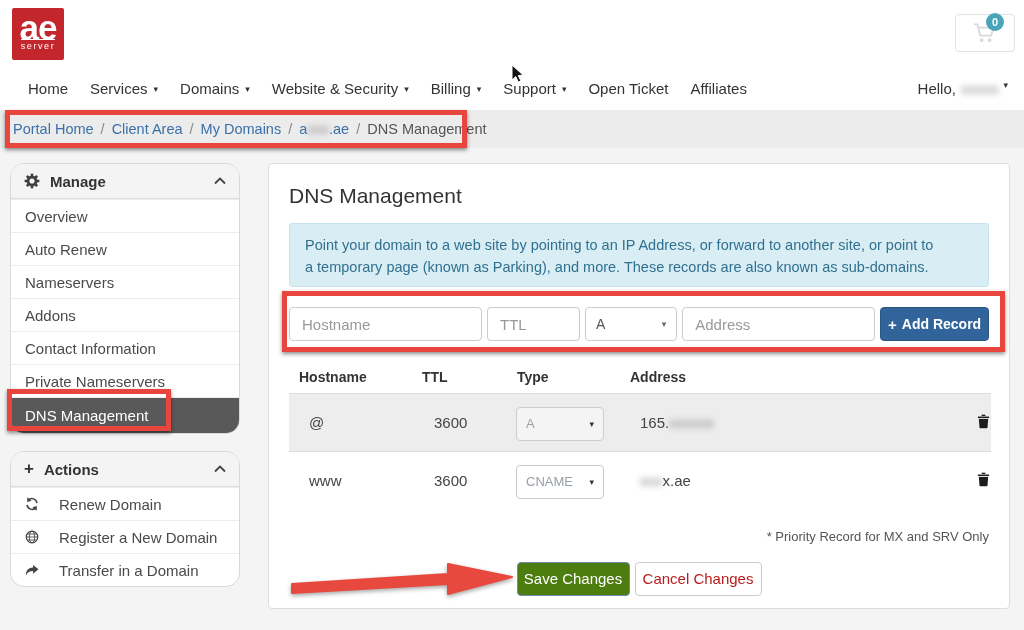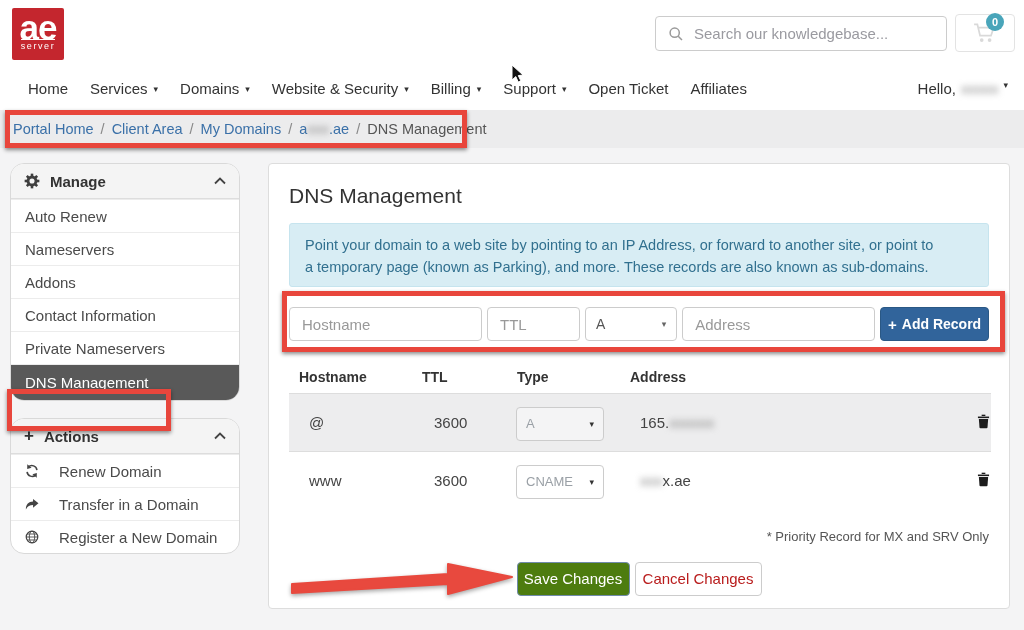--- a/index.html
+++ b/index.html
@@ -98,27 +98,20 @@
 .cursor{position:absolute;left:511px;top:64px;z-index:50;pointer-events:none}
 </style>
 </head>
 <body>
 
 <div class="topbar">
   <div class="logo">
     <div class="l1">ae</div>
     <div class="l2">server</div>
   </div>
-  <div class="searchbox">
-    <svg width="16" height="16" viewBox="0 0 16 16">
-        <circle cx="6.7" cy="6.7" r="4.6" fill="none" stroke="#9a9a9a" stroke-width="1.5"></circle>
-        <line x1="10.2" y1="10.2" x2="14" y2="14" stroke="#9a9a9a" stroke-width="1.5"></line>
-      </svg>
-    <input placeholder="Search our knowledgebase..." style="">
-  </div>
   <div class="cartbtn">
     <svg width="24" height="22" viewBox="0 0 22 20">
         <path d="M1 2 L4 2 L6.5 12.5 L16.5 12.5 L19 5 L5 5" stroke="#d9d9d9" stroke-width="1.6" fill="none"></path>
         <circle cx="8" cy="16.5" r="1.7" fill="#d9d9d9"></circle>
         <circle cx="15.2" cy="16.5" r="1.7" fill="#d9d9d9"></circle>
       </svg>
   </div>
   <div class="cart-badge">0</div>
 </div>
 
@@ -185,20 +178,21 @@
             <circle r="6.8"></circle>
             <circle r="3.2" fill="#f4f4f4"></circle>
           </g>
         </svg>
       <span>Manage</span>
       <span class="spacer"></span>
       <svg width="12" height="8" viewBox="0 0 12 8">
           <polyline points="1,6.5 6,1.5 11,6.5" fill="none" stroke="#444" stroke-width="1.8"></polyline>
         </svg>
     </div>
+    <div class="side-item">Overview</div>
     <div class="side-item">Auto Renew</div>
     <div class="side-item">Nameservers</div>
     <div class="side-item">Addons</div>
     <div class="side-item">Contact Information</div>
     <div class="side-item">Private Nameservers</div>
     <div class="side-item active">DNS Management</div>
   </div>
   <div class="panel">
     <div class="panel-h">
       <span style="font-size:17px;font-weight:bold">+</span>
@@ -211,34 +205,34 @@
     <div class="act-item">
       <svg width="14" height="14" viewBox="0 0 16 16">
           <path d="M13.6 7 A5.7 5.7 0 0 0 3.8 3.6" fill="none" stroke="#444" stroke-width="1.8"></path>
           <polygon points="2.6,0.4 2.5,5.8 7.5,4.4" fill="#444"></polygon>
           <path d="M2.4 9 A5.7 5.7 0 0 0 12.2 12.4" fill="none" stroke="#444" stroke-width="1.8"></path>
           <polygon points="13.4,15.6 13.5,10.2 8.5,11.6" fill="#444"></polygon>
         </svg>
       <span>Renew Domain</span>
     </div>
     <div class="act-item">
-      <svg width="14" height="13" viewBox="0 0 16 14">
-          <path d="M9.2 0.6 L15.4 5.6 L9.2 10.6 L9.2 7.6 C5.4 7.6 3 8.8 1 12.6 C1 7 4.2 3.9 9.2 3.7 Z" fill="#444"></path>
-        </svg>
-      <span>Transfer in a Domain</span>
-    </div>
-    <div class="act-item">
       <svg width="14" height="14" viewBox="0 0 16 16">
           <circle cx="8" cy="8" r="6.6" fill="none" stroke="#444" stroke-width="1.4"></circle>
           <ellipse cx="8" cy="8" rx="3.1" ry="6.6" fill="none" stroke="#444" stroke-width="1"></ellipse>
           <line x1="1.4" y1="8" x2="14.6" y2="8" stroke="#444" stroke-width="1"></line>
           <line x1="2.3" y1="4.6" x2="13.7" y2="4.6" stroke="#444" stroke-width="1"></line>
           <line x1="2.3" y1="11.4" x2="13.7" y2="11.4" stroke="#444" stroke-width="1"></line>
         </svg>
       <span>Register a New Domain</span>
+    </div>
+    <div class="act-item">
+      <svg width="14" height="13" viewBox="0 0 16 14">
+          <path d="M9.2 0.6 L15.4 5.6 L9.2 10.6 L9.2 7.6 C5.4 7.6 3 8.8 1 12.6 C1 7 4.2 3.9 9.2 3.7 Z" fill="#444"></path>
+        </svg>
+      <span>Transfer in a Domain</span>
     </div>
   </div>
 </div>
 
 <div class="card">
   <h1>DNS Management</h1>
   <div class="alert">Point your domain to a web site by pointing to an IP Address, or forward to another site, or point to a temporary page (known as Parking), and more. These records are also known as sub-domains.</div>
   <div class="formrow">
     <input class="in-host" placeholder="Hostname" style="">
     <input class="in-ttl" placeholder="TTL" style="">

